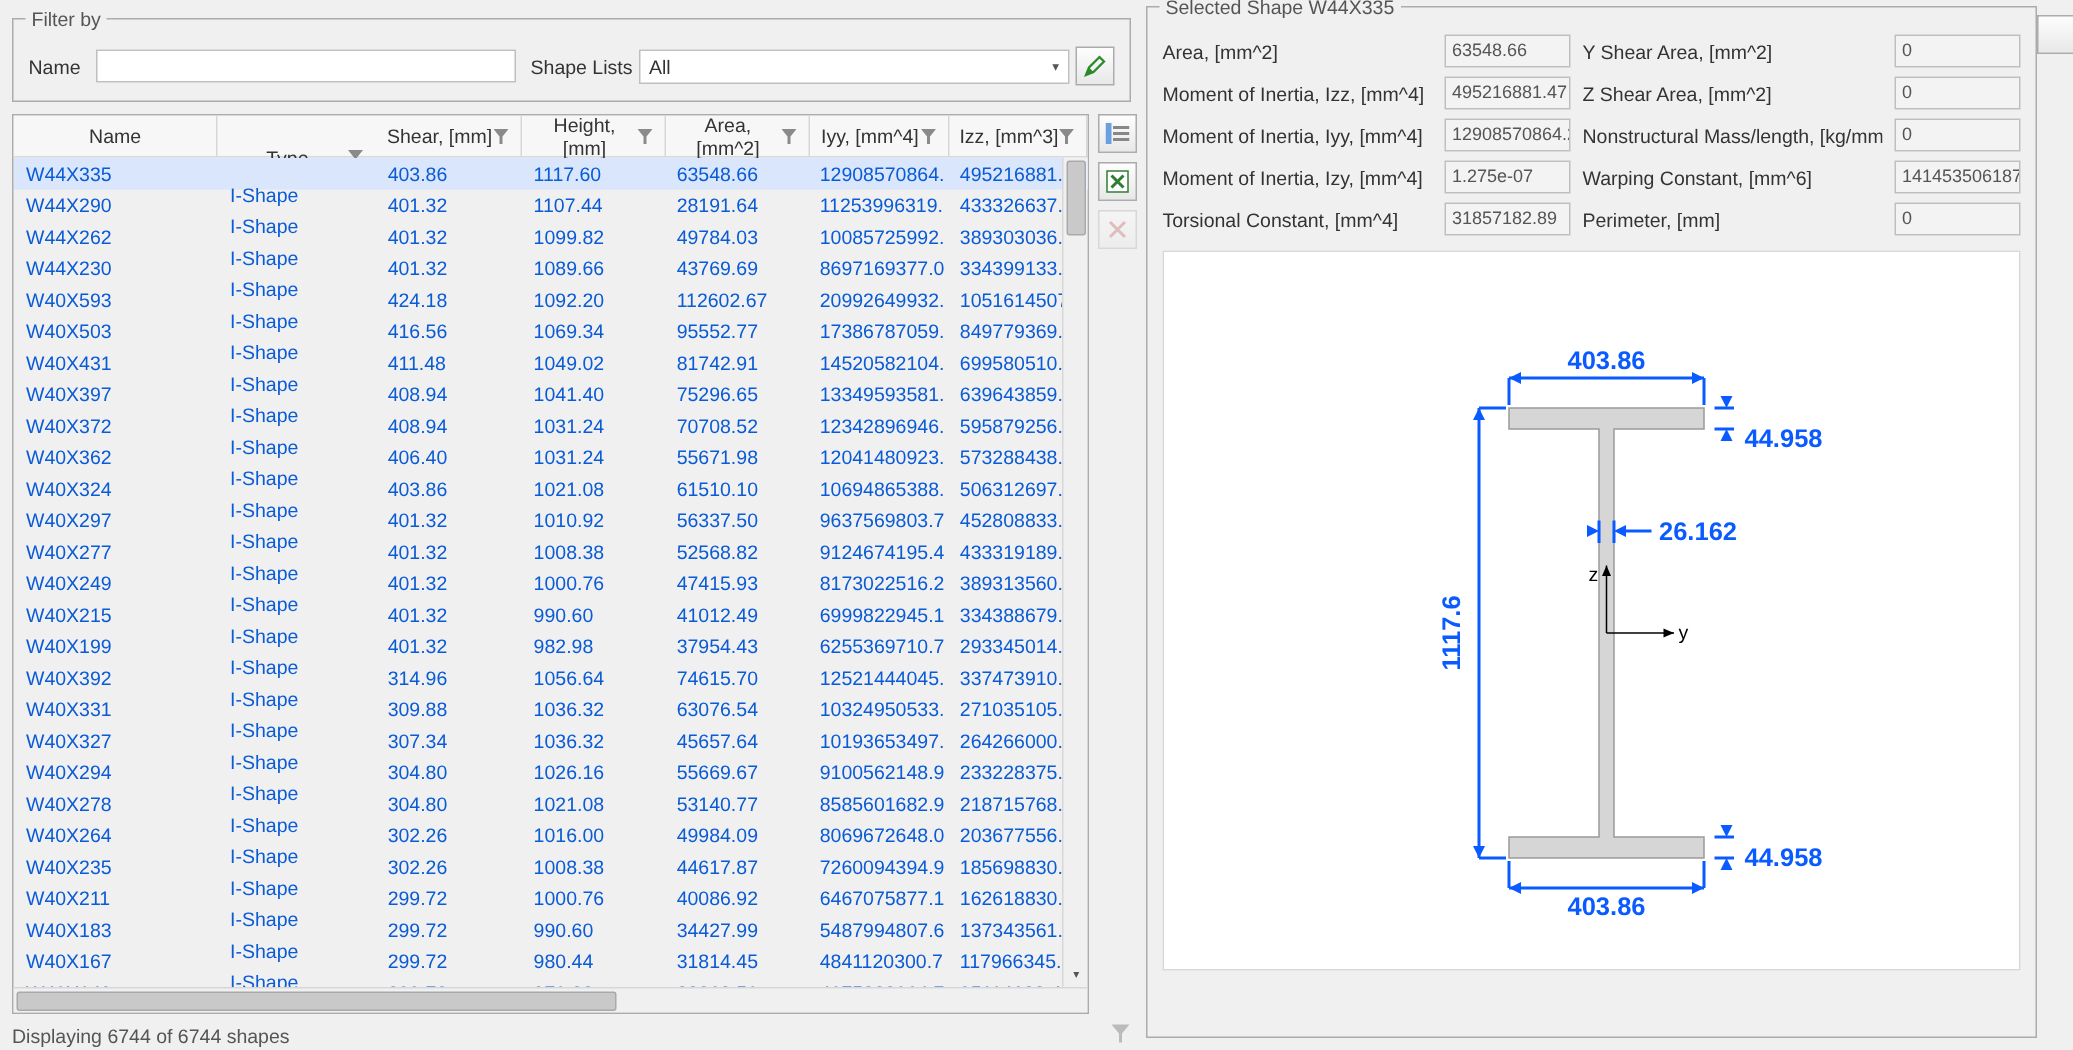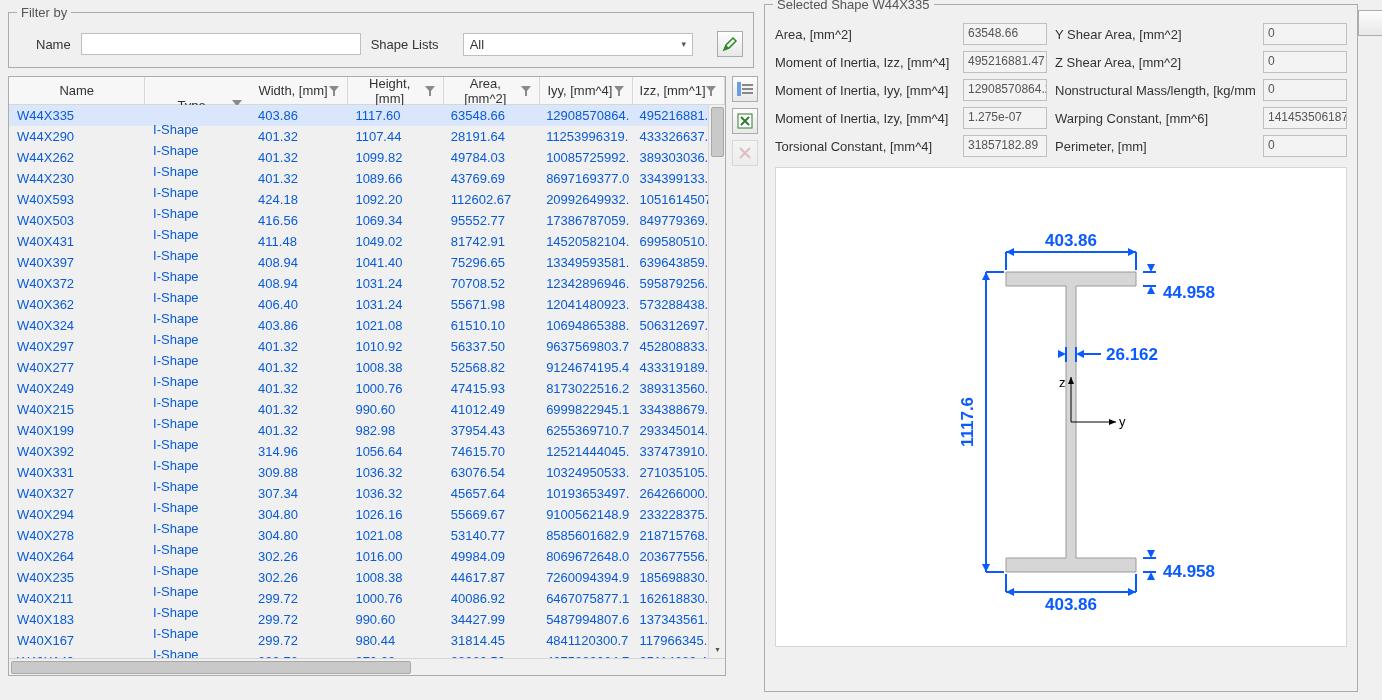--- a/index.html
+++ b/index.html
@@ -29,21 +29,21 @@
   
   .left {
     width: 760px; height:100%;
     display:flex; flex-direction:column;
     padding: 8px 0 0 8px;
   }
   .filter-box {
     border:1px solid var(--border);
     margin:4px 6px 6px 0;
     position:relative;
-    padding: 18px 10px 10px 27px;
+    padding: 18px 10px 10px 10px;
     display:flex; align-items:center; gap:10px;
   }
   .filter-box .legend {
     position:absolute; top:-8px; left:8px;
     background:var(--panel);
     padding:0 4px;
     color:#555;
   }
   .lbl { color:#333; font-size:13px; }
   .txt {
@@ -59,21 +59,21 @@
     justify-content:space-between;
     color:#333;
   }
   .combo .chev { font-size:9px; color:#555; }
   .iconbtn {
     width:26px; height:26px;
     border:1px solid var(--border);
     background:linear-gradient(#fdfdfd,#e8e8e8);
     display:flex; align-items:center; justify-content:center;
   }
-  .shape-list-row { display:flex; align-items:center; gap:24px; flex:1;text-align:center; }
+  .shape-list-row { display:flex; align-items:center; gap:4px; flex:1;text-align:center; }
 
   
   .table-wrap-outer {
     display:flex; gap:6px; margin-top:2px;
     height: 600px;
   }
   .table-wrap {
     border:1px solid var(--border);
     flex:1;
     display:flex; flex-direction:column;
@@ -260,21 +260,21 @@
             </div>
           <div class="hdr-cell c-type">
               <span class="title">Type</span>
               <span class="funnel">
                 <svg width="10" height="10">
                   <path d="M0 0 H10 L6 5 V10 H4 V5 Z" fill="#8a8a8a"></path>
                 </svg>
               </span>
             </div>
           <div class="hdr-cell c-width">
-              <span class="title">Width, [mm]</span>
+              <span class="title">Shear, [mm]</span>
               <span class="funnel">
                 <svg width="10" height="10">
                   <path d="M0 0 H10 L6 5 V10 H4 V5 Z" fill="#8a8a8a"></path>
                 </svg>
               </span>
             </div>
           <div class="hdr-cell c-height">
               <span class="title">Height, [mm]</span>
               <span class="funnel">
                 <svg width="10" height="10">
@@ -292,21 +292,21 @@
             </div>
           <div class="hdr-cell c-iyy">
               <span class="title">Iyy,  [mm^4]</span>
               <span class="funnel">
                 <svg width="10" height="10">
                   <path d="M0 0 H10 L6 5 V10 H4 V5 Z" fill="#8a8a8a"></path>
                 </svg>
               </span>
             </div>
           <div class="hdr-cell c-izz">
-              <span class="title">Izz,  [mm^1]</span>
+              <span class="title">Izz,  [mm^3]</span>
               <span class="funnel">
                 <svg width="10" height="10">
                   <path d="M0 0 H10 L6 5 V10 H4 V5 Z" fill="#8a8a8a"></path>
                 </svg>
               </span>
             </div>
         </div>
         <div class="rows" id="rows">
             <div class="row sel">
               <div class="cell c-name">W44X335</div>
@@ -576,20 +576,26 @@
           </svg>
         </div>
         <div class="iconbtn dim">
           <svg width="14" height="14">
             <path d="M2 2 L12 12 M12 2 L2 12" stroke="#c06060" stroke-width="2"></path>
           </svg>
         </div>
       </div>
     </div>
 
+    <div class="status">
+      <span>Displaying 6744 of 6744 shapes</span>
+      <span><svg width="14" height="14">
+            <path d="M1 1 H13 L8 7 V13 H6 V7 Z" fill="#bbb"></path>
+          </svg></span>
+    </div>
   </div>
 
   <div class="right">
     <div class="prop-box">
       <span class="legend">Selected Shape W44X335</span>
       <div class="prop-grid">
         <span class="lbl">Area, [mm^2]</span>
         <div class="ro-field">63548.66</div>
         <span class="lbl">Y Shear Area, [mm^2]</span>
         <div class="ro-field">0</div>

